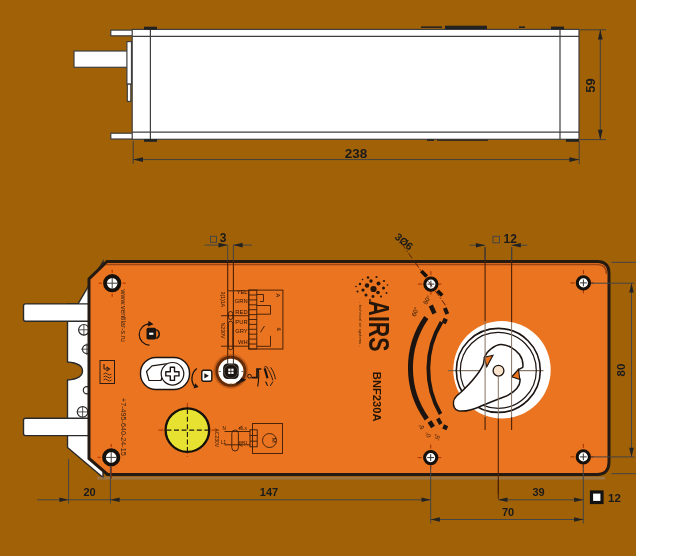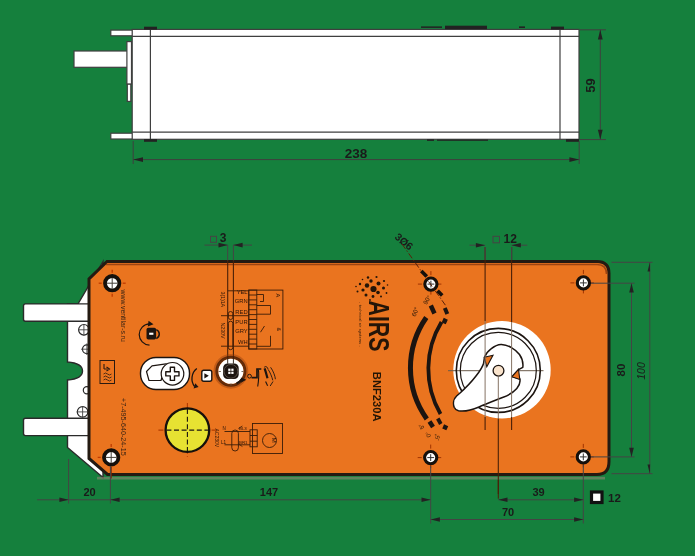--- a/index.html
+++ b/index.html
@@ -1,16 +1,16 @@
 <!DOCTYPE html>
 <html><head>
 <meta charset="utf-8">
 <style>
 html,body{margin:0;padding:0;background:#fff;}
-#c{position:relative;width:695px;height:556px;background:#15803d;overflow:hidden;}
+#c{position:relative;width:636px;height:556px;background:#a16207;overflow:hidden;}
 svg text{font-family:"Liberation Sans",sans-serif;}
 </style>
 </head>
 <body>
 <div id="c">
 <svg width="695" height="556" viewBox="0 0 695 556">
 
 <g stroke="#3f3f3f" stroke-width="1.2" fill="none">
 
   <rect x="110.8" y="30.1" width="21.8" height="5.7" fill="#fff"></rect>

